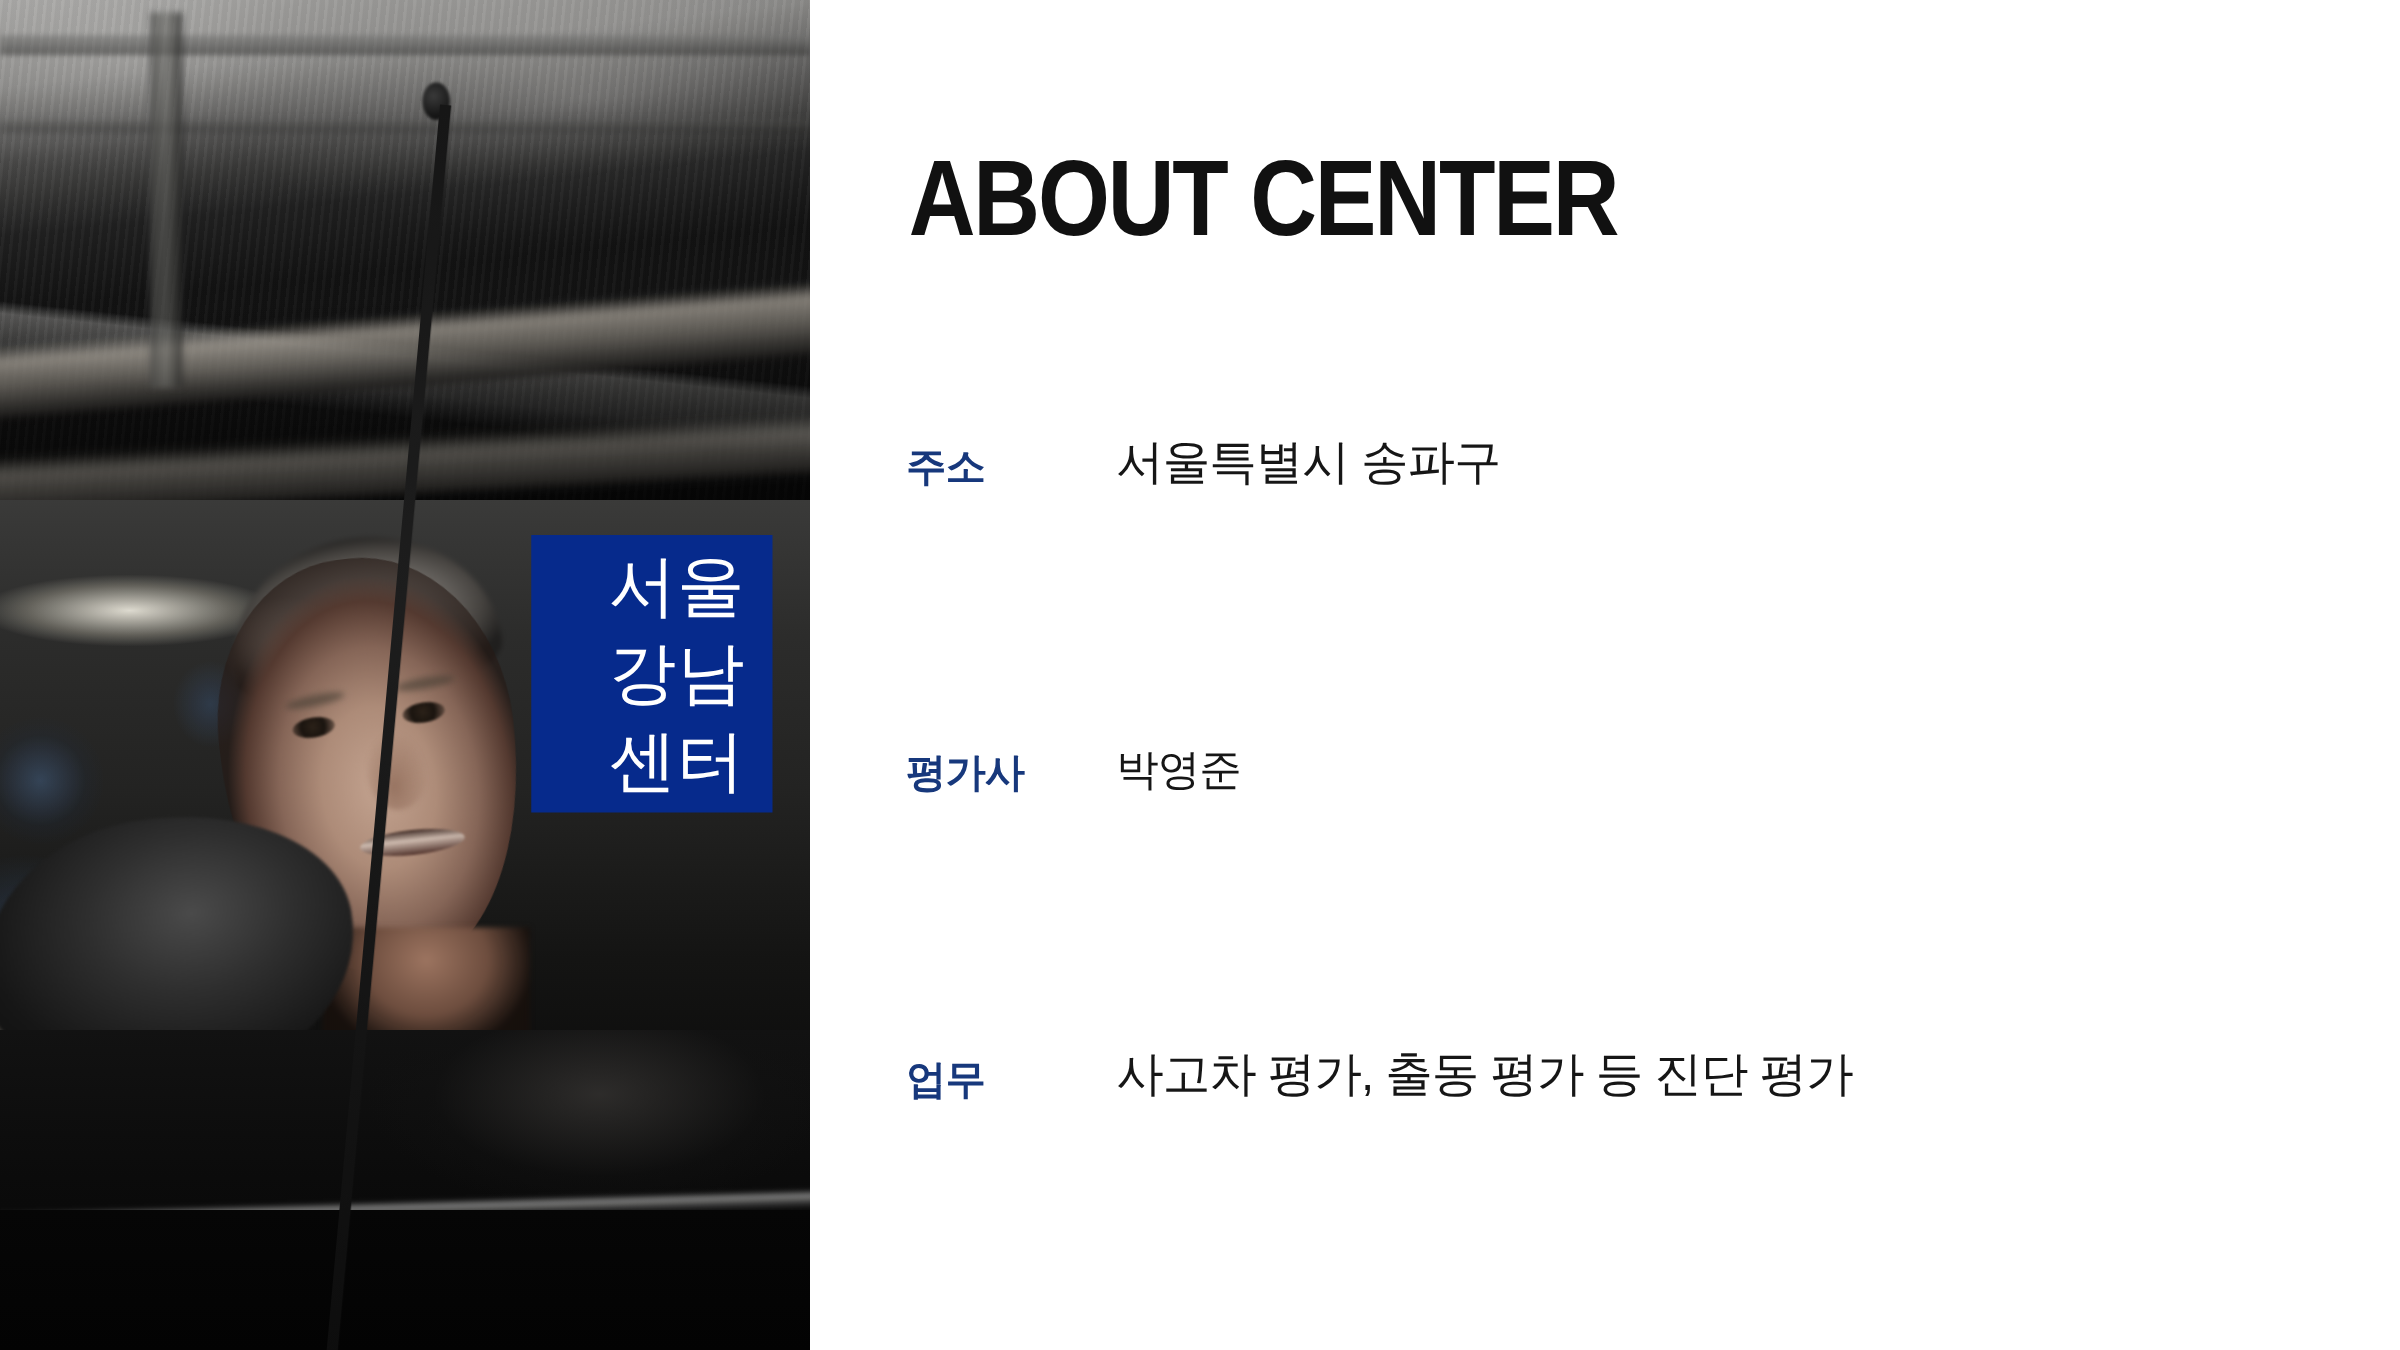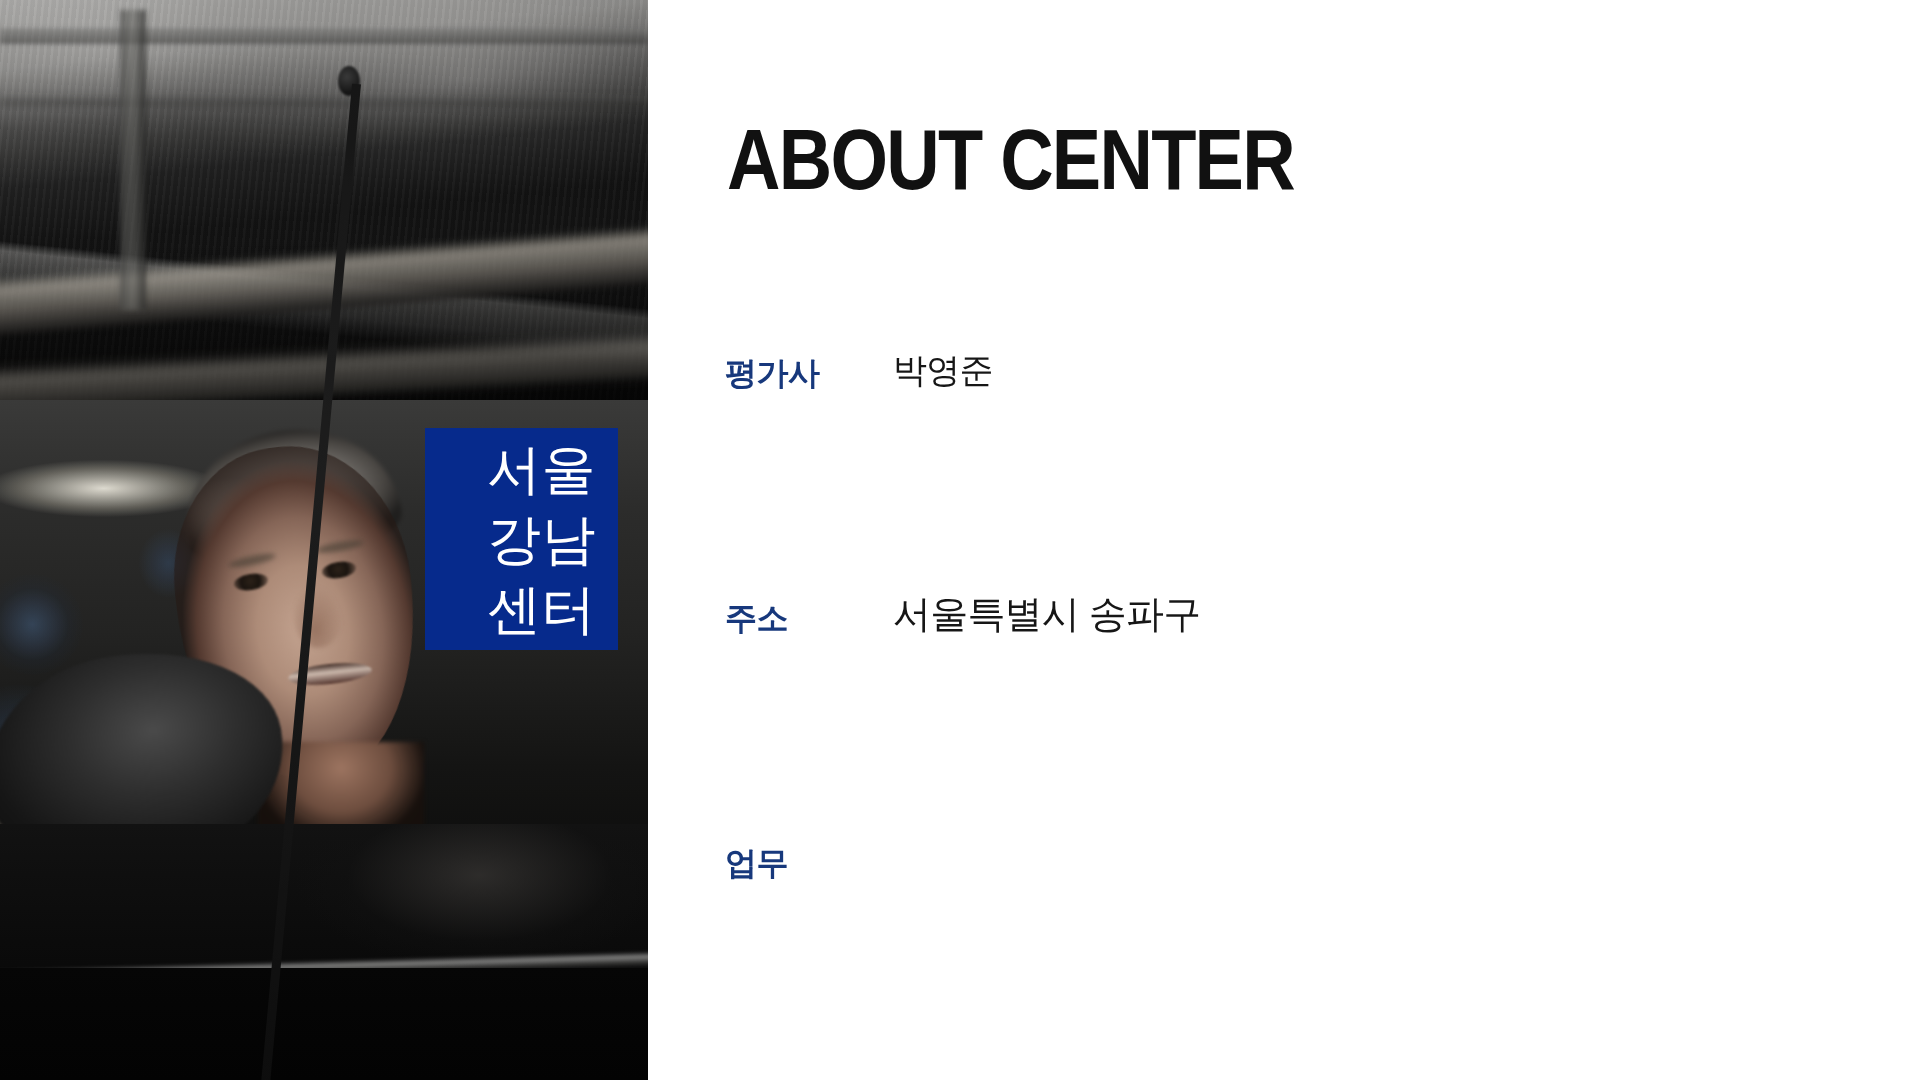--- a/index.html
+++ b/index.html
@@ -379,30 +379,31 @@
     <div class="bline">강남</div>
     <div class="bline">센터</div>
   </div>
 
   <div class="content">
 
     <div class="page-title">ABOUT CENTER</div>
 
     <div class="info-table">
 
+      <div class="info-row r2">
+        <div class="info-label">주소</div>
+        <div class="info-value">서울특별시 송파구</div>
+      </div>
+
       <div class="info-row r1">
         <div class="info-label">평가사</div>
         <div class="info-value">박영준</div>
       </div>
 
-      <div class="info-row r2">
-        <div class="info-label">주소</div>
-        <div class="info-value">서울특별시 송파구</div>
-      </div>
-
       <div class="info-row r3">
         <div class="info-label">업무</div>
+        <div class="info-value">사고차 평가, 출동 평가 등 진단 평가</div>
       </div>
 
     </div>
   </div>
 
 </div>
 
 </body></html>

